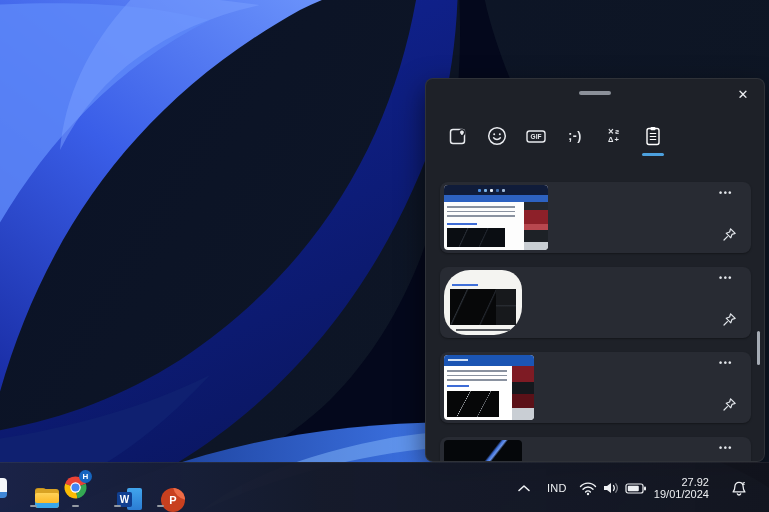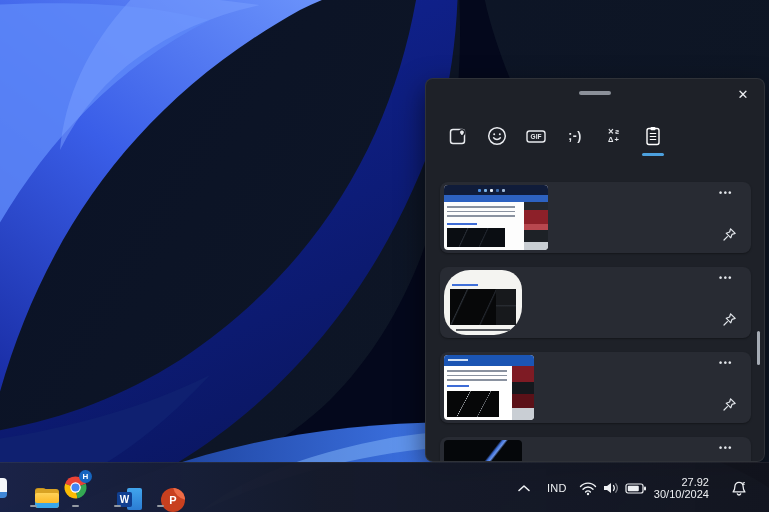--- a/index.html
+++ b/index.html
@@ -333,21 +333,21 @@
       <button class="traybtn batt">
         <svg width="22" height="13" viewBox="0 0 22 13">
           <rect x="1" y="2" width="17" height="9" rx="2" fill="none" stroke="#eef0f3" stroke-width="1.2"></rect>
           <rect x="2.8" y="3.8" width="11" height="5.4" rx="1" fill="#eef0f3"></rect>
           <rect x="19" y="4.5" width="2" height="4" rx="1" fill="#eef0f3"></rect>
         </svg>
       </button>
       <button class="traybtn clock">
         <span>
           <span>27.92</span><br>
-          <span>30/10/2024</span>
+          <span>19/01/2024</span>
         </span>
       </button>
       <button class="traybtn bell">
         <svg width="18" height="17" viewBox="0 0 16 16">
           <path d="M8 2.2 C5.6 2.2 4.1 4 4.1 6.4 C4.1 9.6 3 10.6 2.4 11.2 L13.6 11.2 C13 10.6 11.9 9.6 11.9 6.4 C11.9 4 10.4 2.2 8 2.2 Z" fill="none" stroke="#eef0f3" stroke-width="1.2" stroke-linejoin="round"></path>
           <path d="M6.4 13 A1.7 1.7 0 0 0 9.6 13" fill="none" stroke="#eef0f3" stroke-width="1.2" stroke-linecap="round"></path>
           <text x="11" y="5" font-size="5.5" font-weight="bold" fill="#eef0f3">z</text>
         </svg>
       </button>
     </div>

